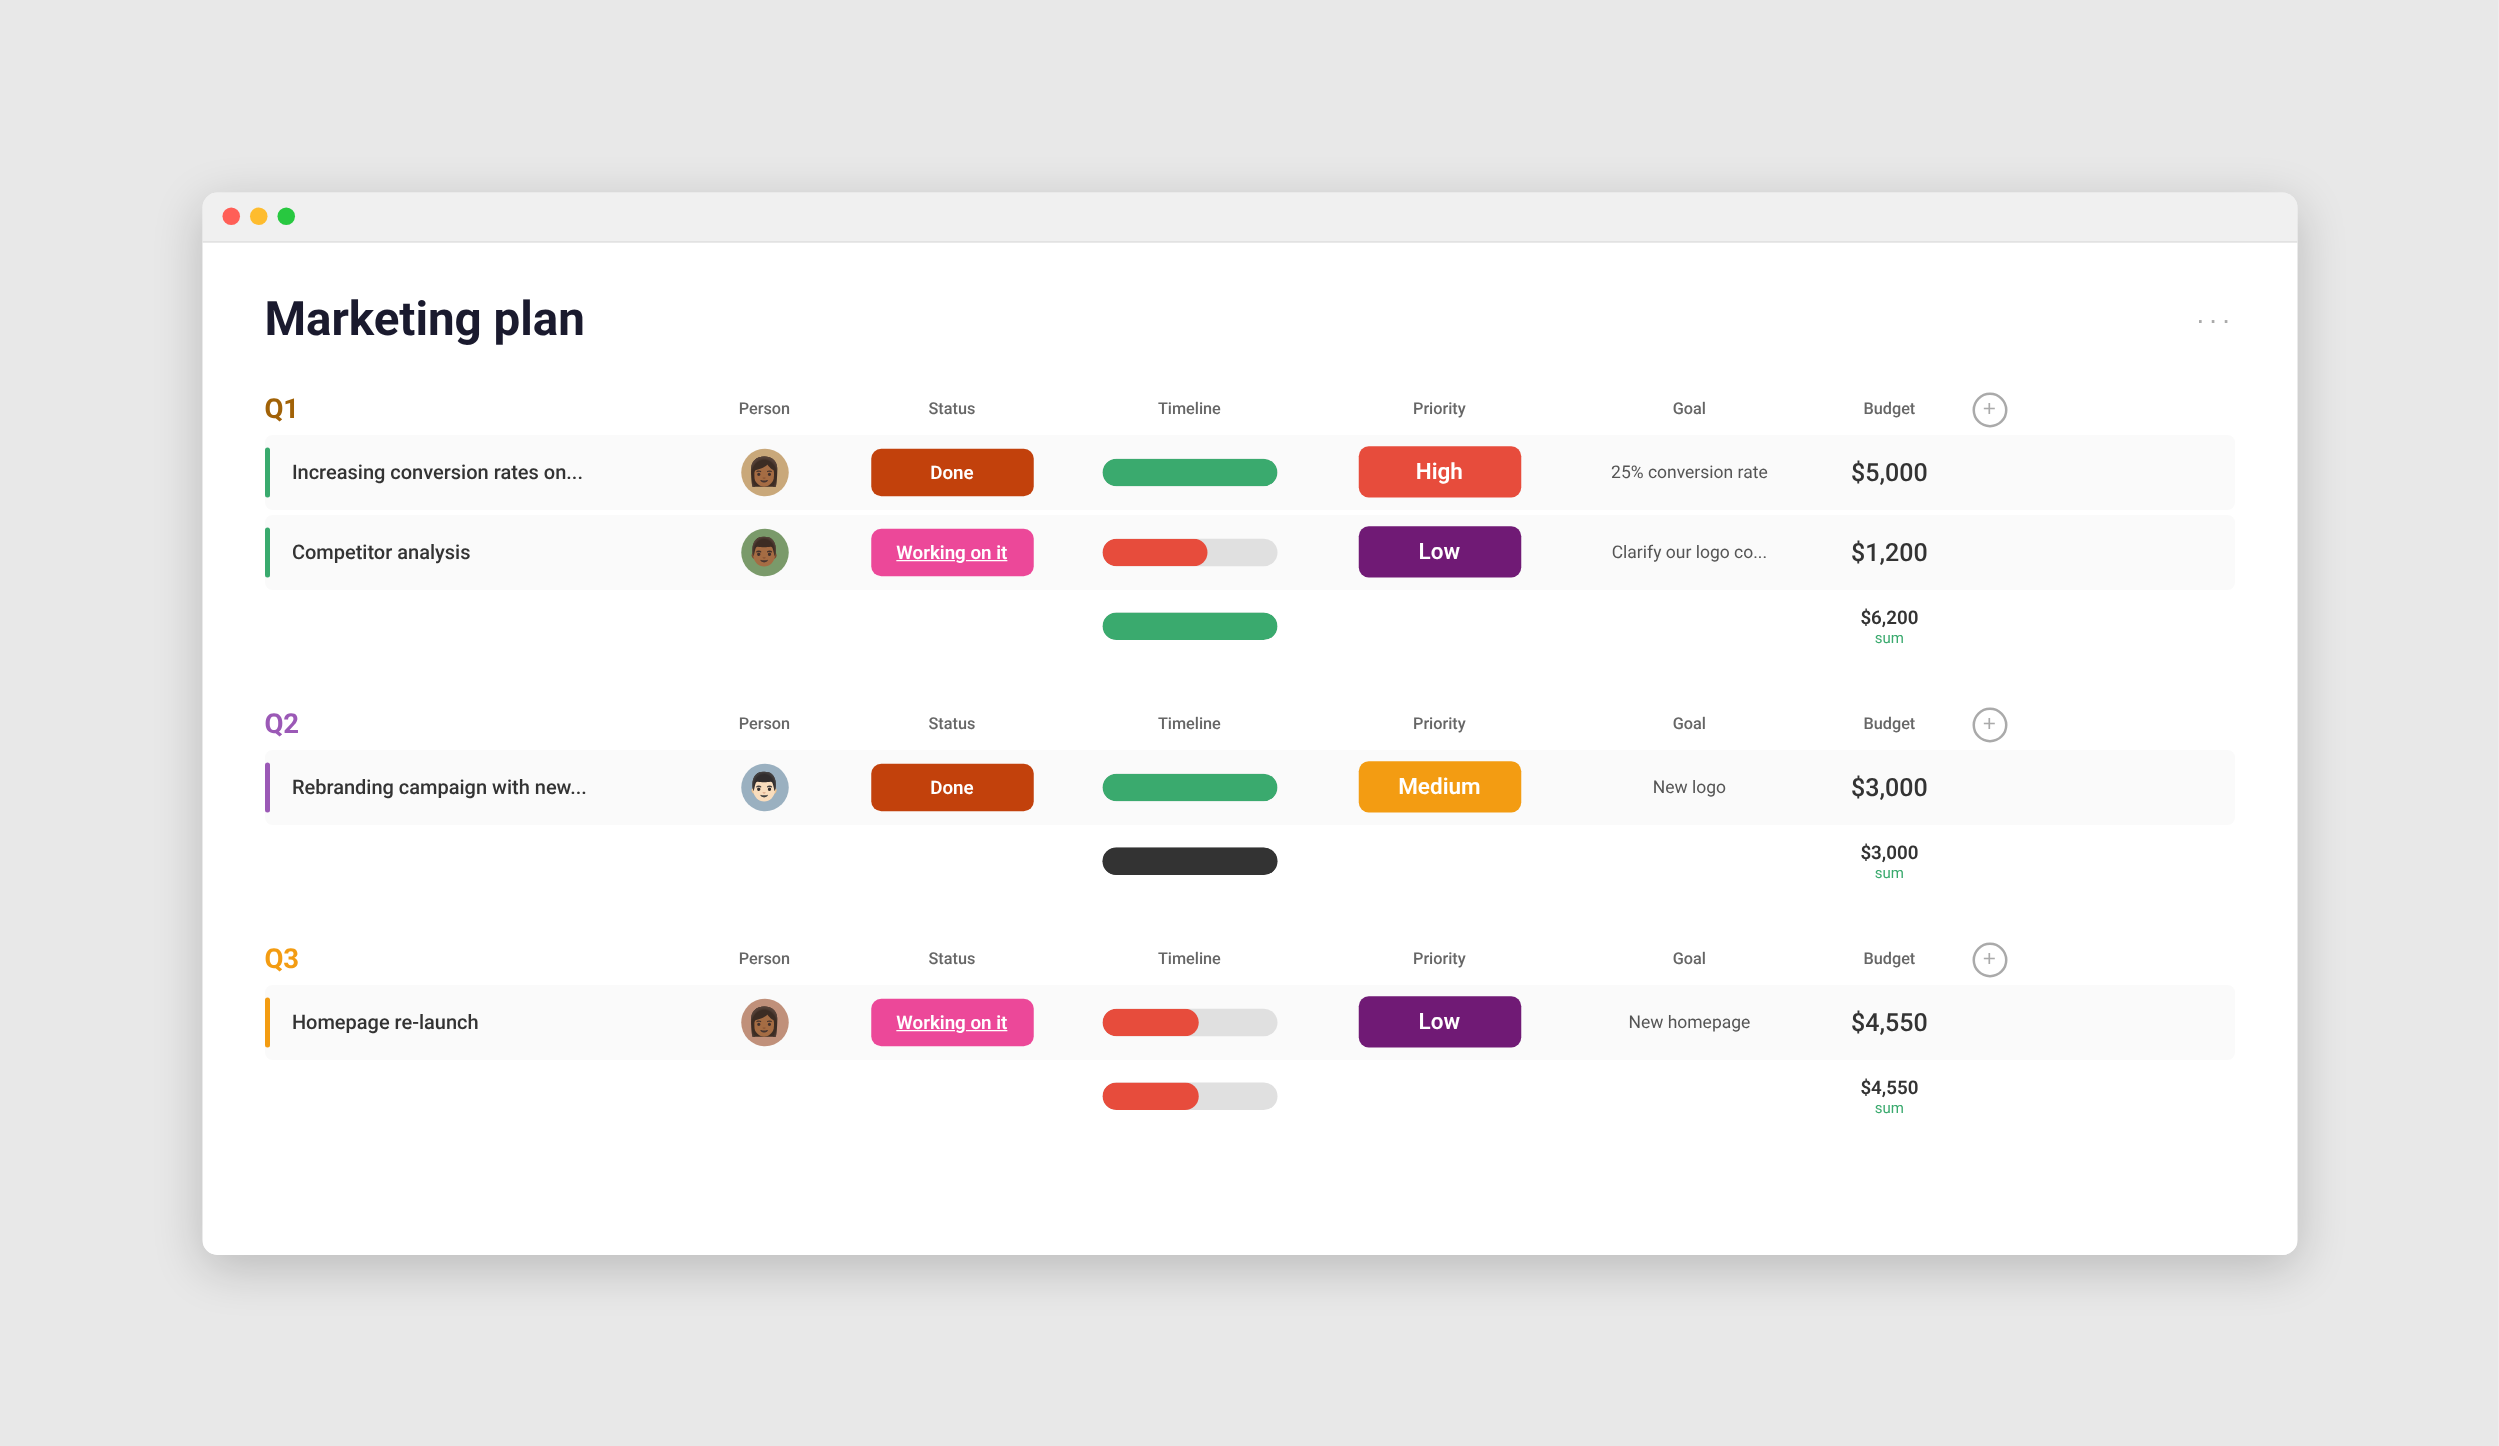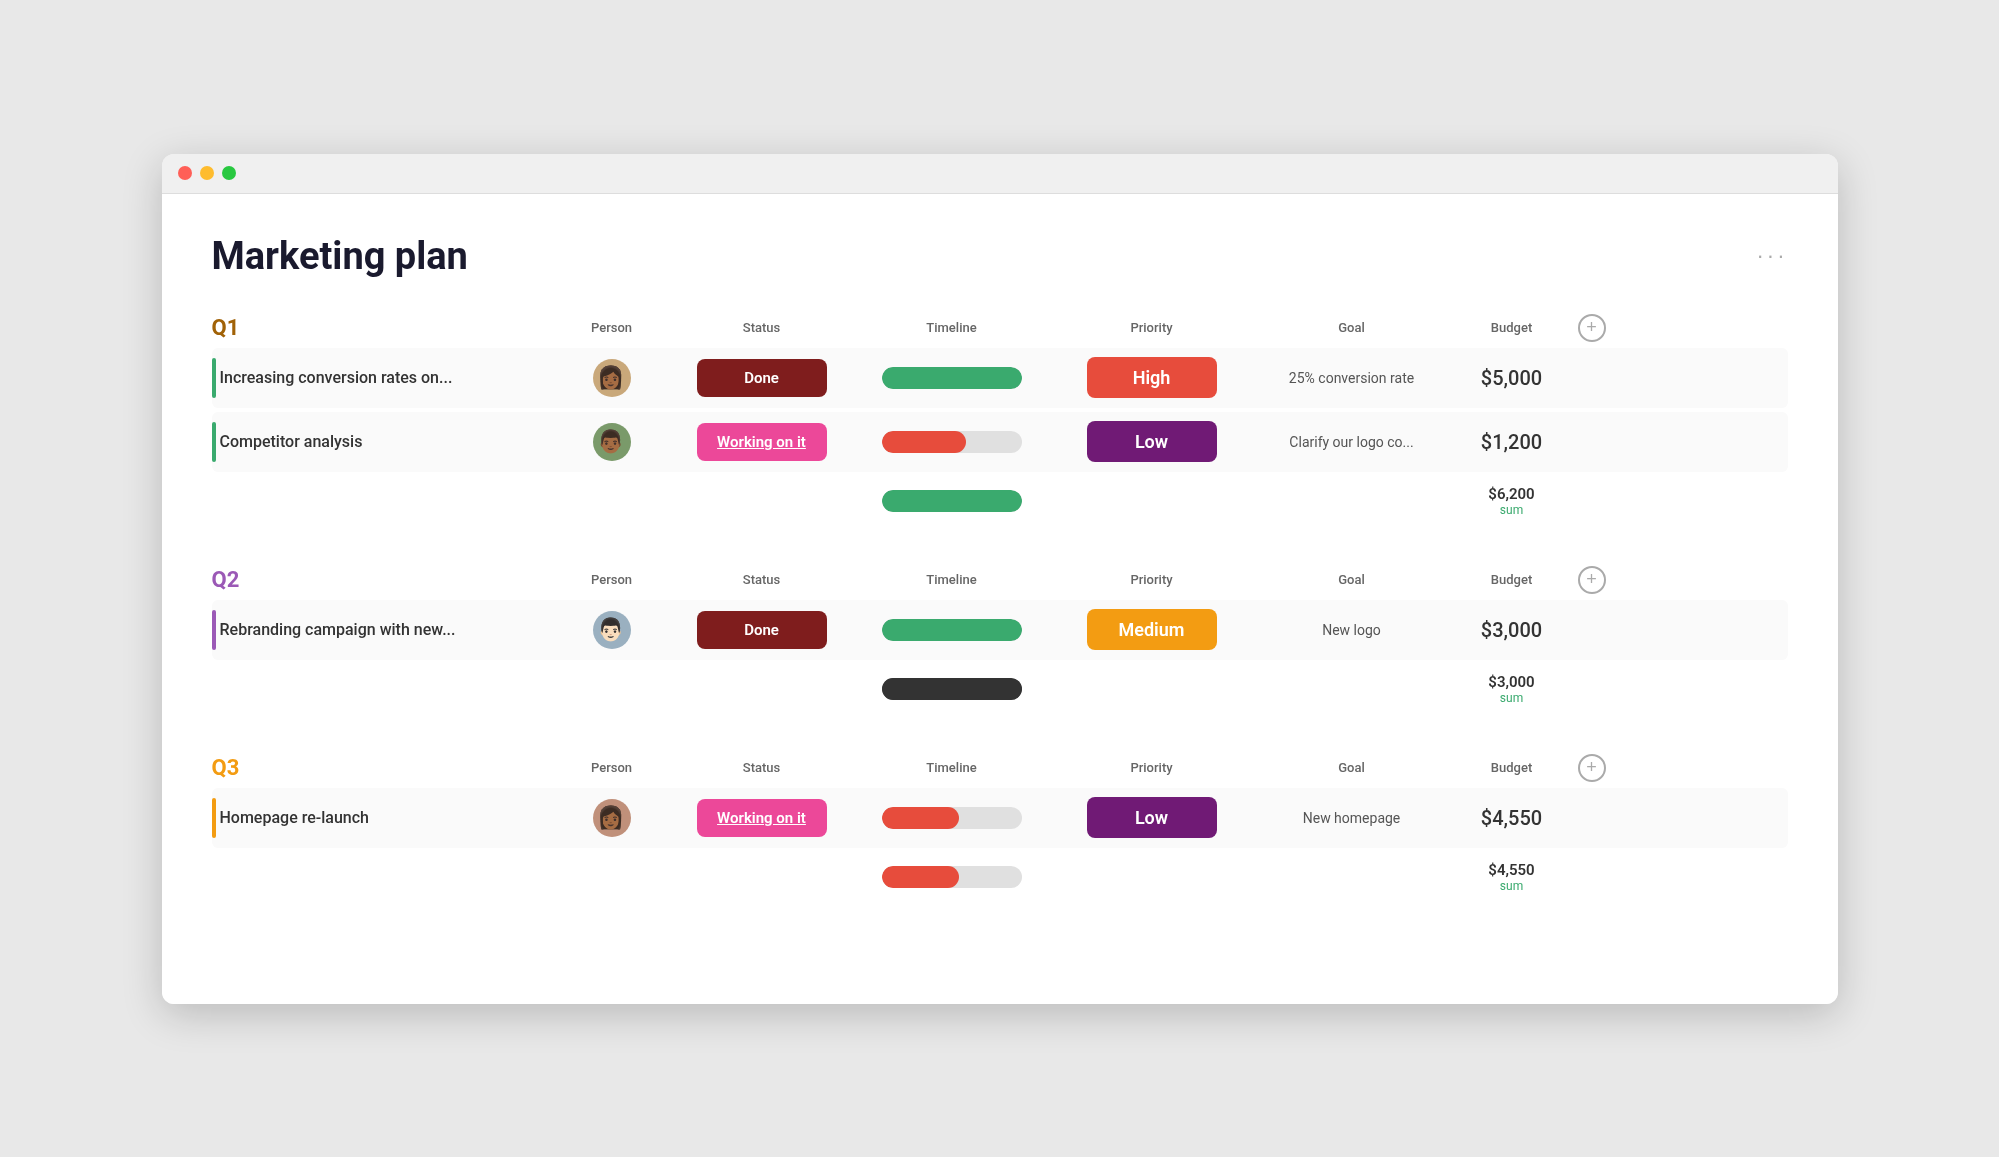--- a/index.html
+++ b/index.html
@@ -97,21 +97,21 @@
       align-items: center;
       border-radius: 6px;
       margin-bottom: 4px;
       min-height: 56px;
       background: #fafafa;
     }
 
     .task-cell {
       display: flex;
       align-items: center;
-      gap: 4px;
+      gap: 18px;
       padding: 10px 10px 10px 0;
     }
     .task-bar {
       width: 4px;
       height: 40px;
       border-radius: 2px;
       flex-shrink: 0;
     }
     .bar-green { background: #3aaa6e; }
     .bar-purple { background: #9b59b6; }
@@ -144,21 +144,21 @@
     }
     .status-badge {
       padding: 10px 20px;
       border-radius: 8px;
       font-size: 15px;
       font-weight: 600;
       color: #fff;
       min-width: 130px;
       text-align: center;
     }
-    .status-done { background: #7f1d1d; }
+    .status-done { background: #c2410c; }
     .status-working { background: #ec4899; text-decoration: underline; }
 
     .timeline-cell {
       display: flex;
       justify-content: center;
     }
     .timeline-bar-wrap {
       width: 140px;
       height: 22px;
       border-radius: 11px;

